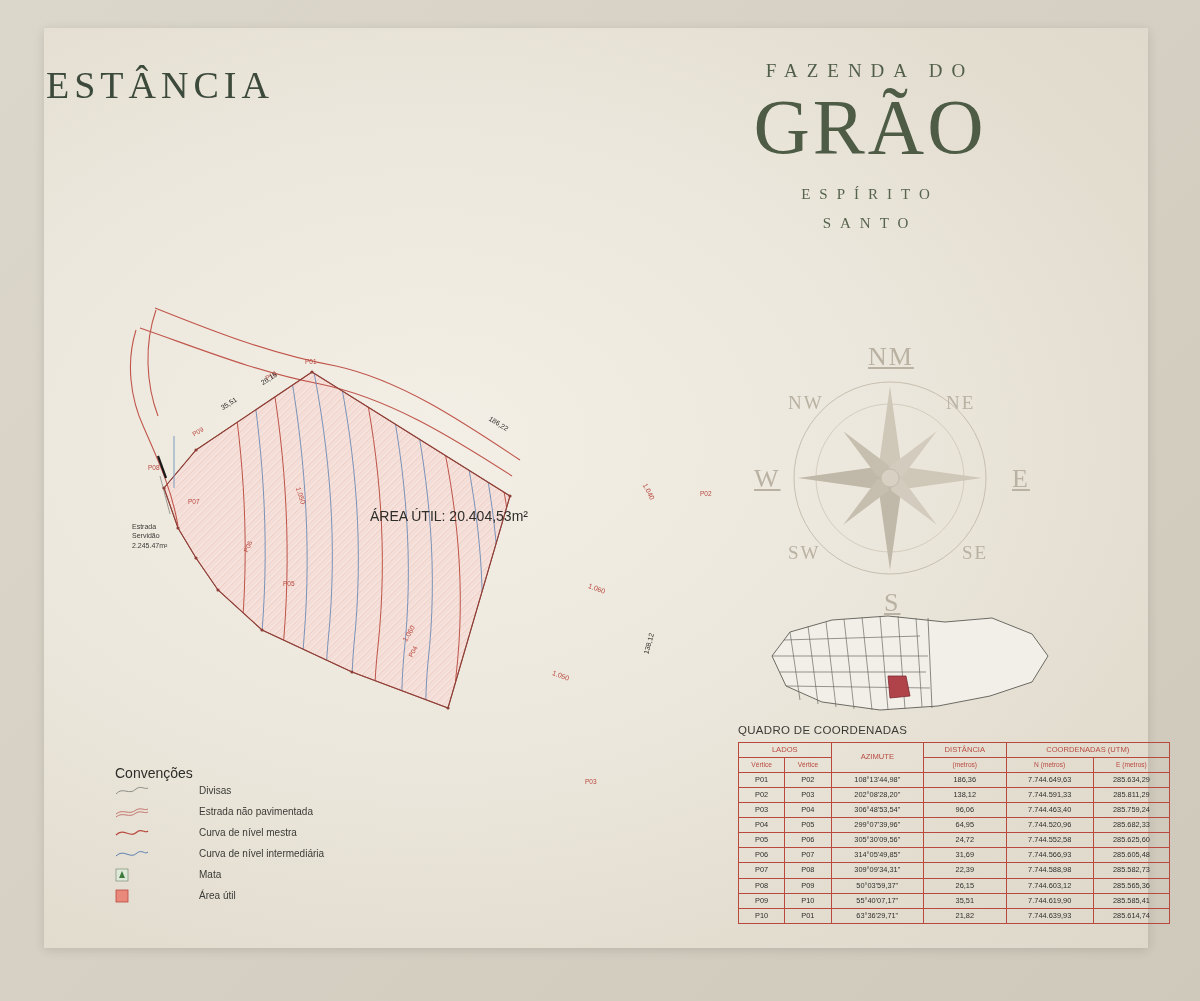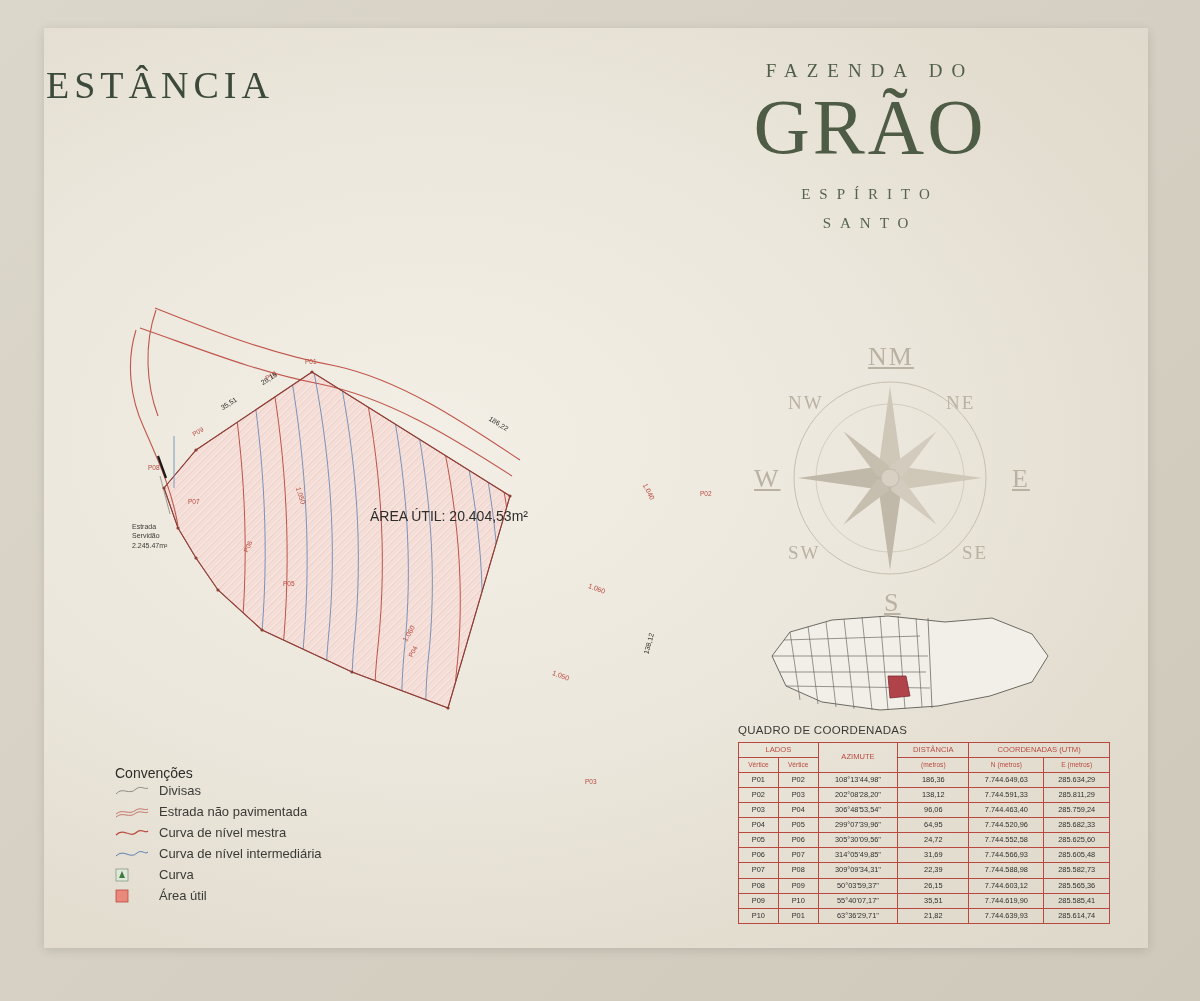--- a/index.html
+++ b/index.html
@@ -130,21 +130,21 @@
     left: 738px;
     top: 724px;
     font-size: 11.5px;
     color: #3a3a35;
     letter-spacing: 0.3px;
   }
   #coord-table {
     position: absolute;
     left: 738px;
     top: 742px;
-    width: 372px;
+    width: 432px;
     border-collapse: collapse;
     font-size: 7.6px;
     color: #2f2f2c;
   }
   #coord-table th, #coord-table td {
     border: 1px solid #b9493f;
     padding: 3px 2px;
     text-align: center;
     line-height: 1.1;
   }
@@ -176,22 +176,23 @@
     height: 19px;
     margin-bottom: 2px;
   }
   #legend .sym {
     width: 34px;
     height: 14px;
     margin-right: 10px;
     flex: 0 0 34px;
   }
   #legend .txt {
-    font-size: 13px;
+    font-size: 10px;
     color: #3a3a36;
+    margin-left: 40px;
   }
 
   
   #mapwrap {
     position: absolute;
     left: 100px;
     top: 300px;
     width: 640px;
     height: 520px;
   }
@@ -437,21 +438,21 @@
       <span class="txt">Curva de nível intermediária</span>
     </div>
 
     <div class="row">
       <span class="sym">
         <svg width="34" height="14">
           <rect x="1" y="1" width="12" height="12" fill="#dfe9da" stroke="#7d8f73" stroke-width="0.7"></rect>
           <polygon points="7,3 10,10 4,10" fill="#3f7a3d"></polygon>
         </svg>
       </span>
-      <span class="txt">Curva</span>
+      <span class="txt">Mata</span>
     </div>
 
     <div class="row">
       <span class="sym">
         <svg width="34" height="14">
           <rect x="1" y="1" width="12" height="12" fill="#e9897c" stroke="#b9493f" stroke-width="0.8"></rect>
         </svg>
       </span>
       <span class="txt">Área útil</span>
     </div>

